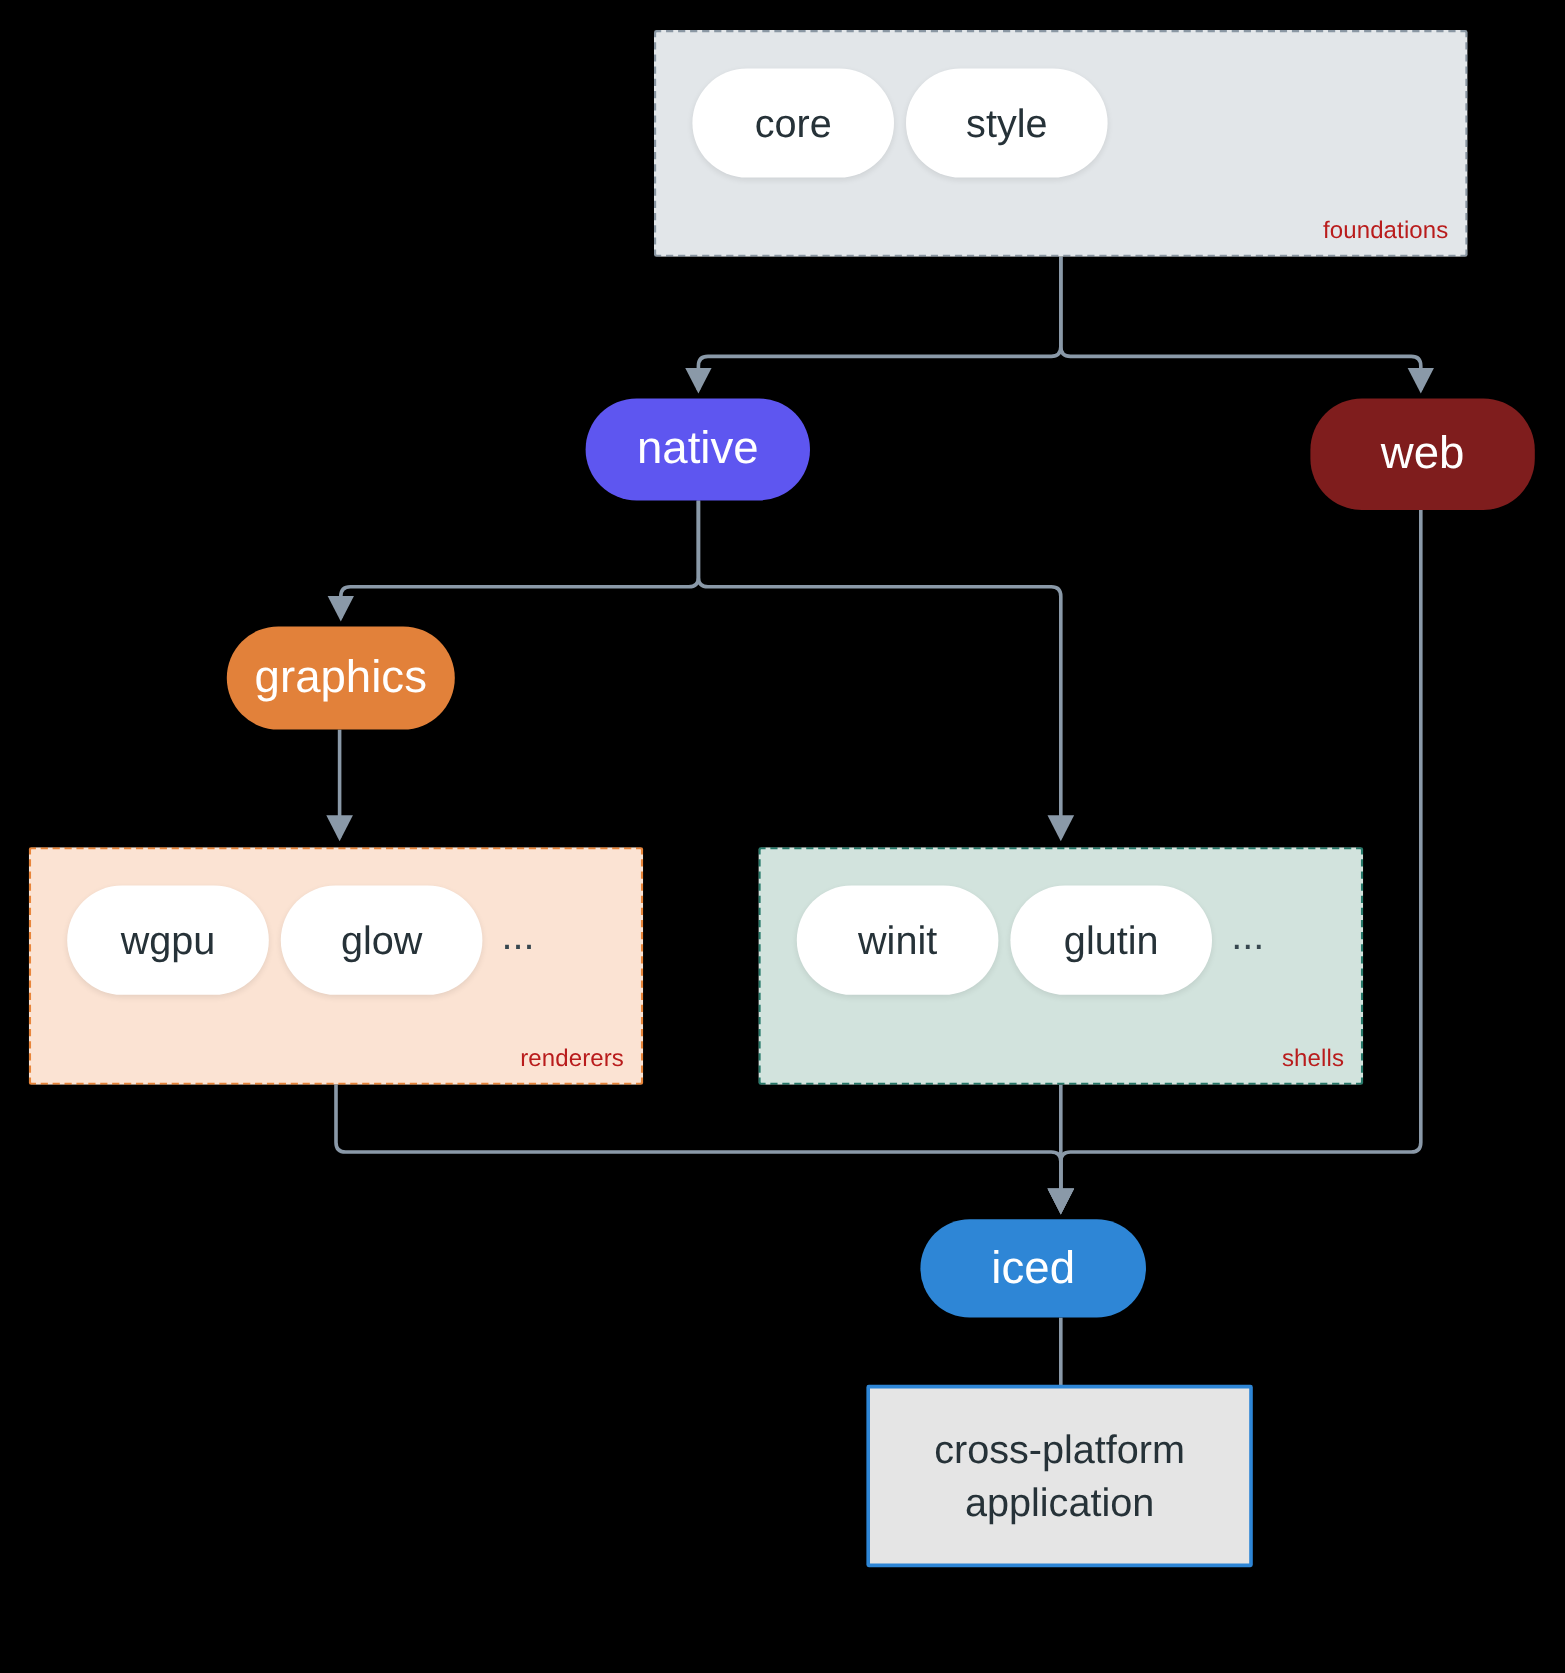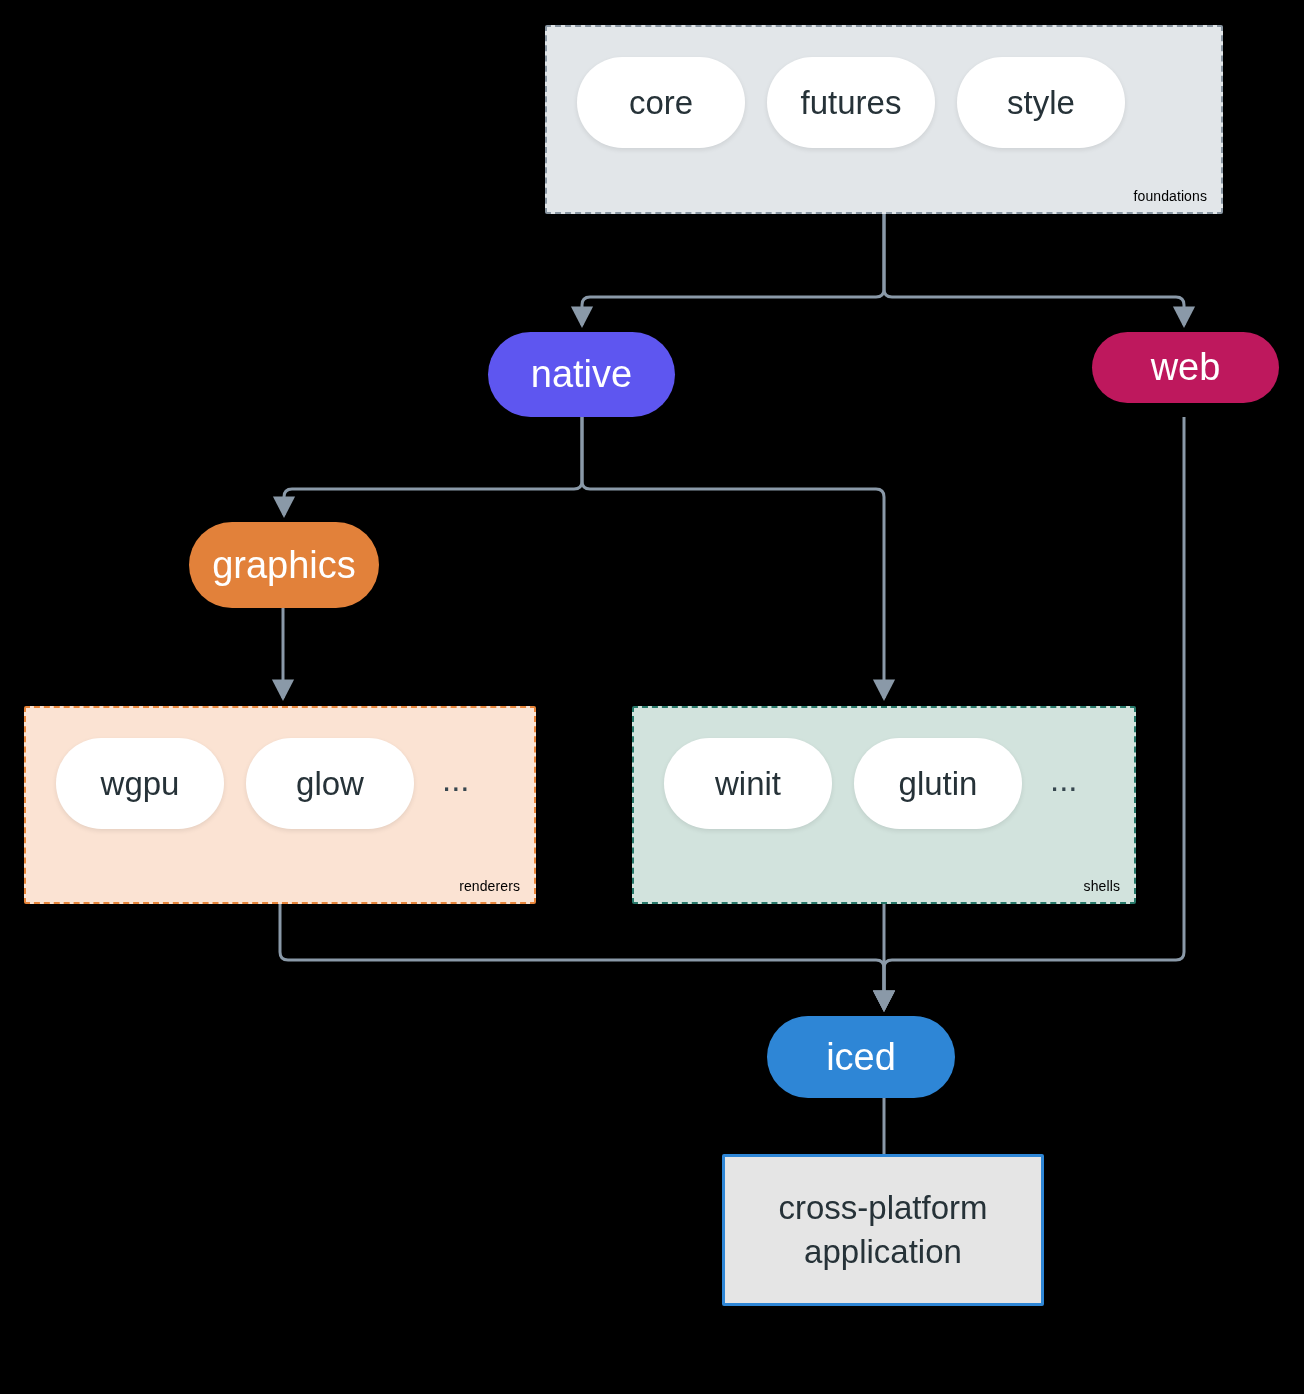--- a/index.html
+++ b/index.html
@@ -29,32 +29,32 @@
 
   
   .group {
     position: absolute;
     box-sizing: border-box;
   }
   .group-label {
     position: absolute;
     right: 14px;
     bottom: 8px;
-    font-size: 14px;
-    color: #000000;
+    font-size: 20px;
+    color: #b91c1c;
     letter-spacing: .1px;
     white-space: nowrap;
   }
   .group-pills {
     position: absolute;
     left: 30px;
     top: 30px;
     display: flex;
     align-items: center;
-    gap: 22px;
+    gap: 10px;
   }
 
   #group-foundations {
     left: 545px;
     top: 25px;
     width: 678px;
     height: 189px;
     background: #e2e6e9;
     border: 2px dashed #8a97a3;
     border-radius: 2px;
@@ -120,22 +120,22 @@
     top: 332px;
     width: 187px;
     height: 85px;
     background: #5e56f0;
     border-radius: 43px;
   }
   #node-web {
     left: 1092px;
     top: 332px;
     width: 187px;
-    height: 71px;
-    background: #be185d;
+    height: 93px;
+    background: #7f1d1d;
     border-radius: 43px;
   }
   #node-graphics {
     left: 189px;
     top: 522px;
     width: 190px;
     height: 86px;
     background: #e2813a;
     border-radius: 43px;
   }
@@ -189,21 +189,20 @@
       <path d="M884,904 L884,1009" marker-end="url(#arrowhead)"></path>
       <path d="M1184,417 L1184,952 Q1184,960 1176,960 L892,960 Q884,960 884,968 L884,1009" marker-end="url(#arrowhead)"></path>
 
       <path d="M884,1098 L884,1206" marker-end="url(#arrowhead)"></path>
     </g>
   </svg>
 
   <div class="group" id="group-foundations">
     <div class="group-pills">
       <div class="pill">core</div>
-      <div class="pill">futures</div>
       <div class="pill">style</div>
     </div>
     <div class="group-label">foundations</div>
   </div>
 
   <div class="group" id="group-renderers">
     <div class="group-pills">
       <div class="pill">wgpu</div>
       <div class="pill">glow</div>
       <div class="ellipsis">...</div>

